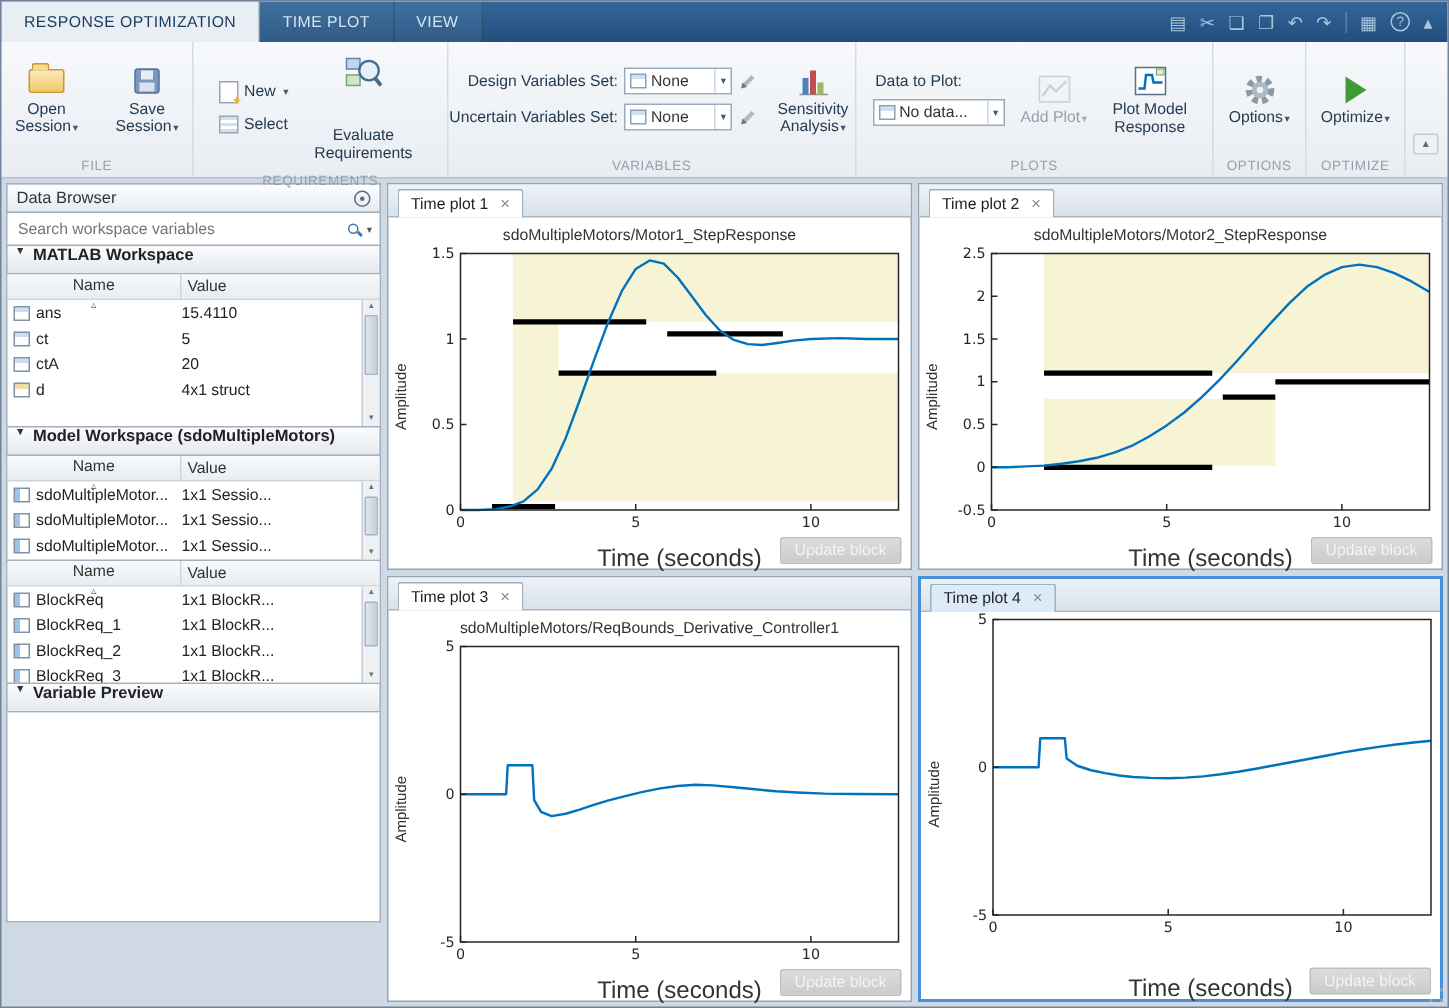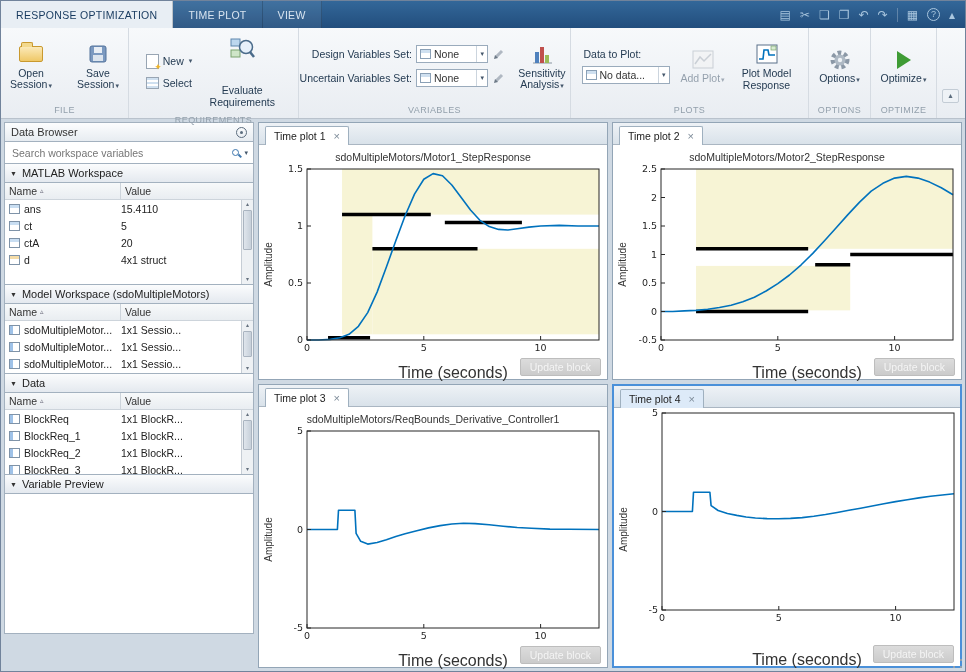--- a/index.html
+++ b/index.html
@@ -52,25 +52,25 @@
   .body{flex:1;display:flex;padding:3px;gap:4px;min-height:0;}
   .sidebar{width:250px;flex:none;display:flex;flex-direction:column;}
   .db-head{height:20px;background:linear-gradient(#fcfdfe,#e7ecf1);border:1px solid #a3b1bf;display:flex;align-items:center;padding:0 6px;color:#333;}
   .dock{margin-left:auto;width:11px;height:11px;border:1px solid #5c6d7e;border-radius:50%;position:relative;cursor:pointer;}
   .dock::after{content:"";position:absolute;inset:3px;background:#5c6d7e;border-radius:50%;}
   .search-row{height:22px;border:1px solid #a3b1bf;border-top:none;background:#fff;display:flex;align-items:center;padding:0 5px;gap:5px;}
   .search-row input{flex:1;border:none;outline:none;font:10.5px "Liberation Sans",sans-serif;color:#555;min-width:0;}
   .mag{width:7px;height:7px;border:1.5px solid #3f77ae;border-radius:50%;position:relative;flex:none;cursor:pointer;}
   .mag::after{content:"";position:absolute;width:4px;height:1.5px;background:#3f77ae;transform:rotate(45deg);right:-3.5px;bottom:-1px;}
   .scaret{font-size:7px;color:#44576b;cursor:pointer;}
-  .sec-head{height:19px;background:linear-gradient(#fbfcfd,#e4e9ef);border:1px solid #a3b1bf;border-top:none;display:flex;align-items:center;gap:5px;padding:0 5px;color:#222;cursor:pointer;flex:none;}
+  .sec-head{height:19px;background:linear-gradient(#fbfcfd,#e4e9ef);border:1px solid #a3b1bf;border-top:none;display:flex;align-items:flex-start;gap:5px;padding:0 5px;color:#222;cursor:pointer;flex:none;font-weight:bold;}
   .sec-head .tri{font-size:7px;color:#333;}
   .tbl{border:1px solid #a3b1bf;border-top:none;background:#fff;position:relative;overflow:hidden;flex:none;}
   .tbl-head{height:17px;display:flex;border-bottom:1px solid #cdd4db;background:linear-gradient(#f7f9fa,#e9edf1);font-size:10.5px;color:#333;}
-  .th-name{width:116px;padding:1px 4px;border-right:1px solid #cdd4db;display:flex;align-items:center;gap:3px;}
+  .th-name{width:116px;padding:1px 4px;border-right:1px solid #cdd4db;display:flex;align-items:center;gap:3px;flex-direction:column;}
   .sort{font-size:7px;color:#667;}
   .th-val{flex:1;padding:1px 4px;display:flex;align-items:center;}
   .trow{height:17px;display:flex;align-items:center;padding:0 4px;font-size:10.5px;cursor:default;}
   .trow .nm{width:97px;overflow:hidden;white-space:nowrap;}
   .trow .vl{flex:1;overflow:hidden;white-space:nowrap;}
   .vic{width:11px;height:10px;border:1px solid #7f93a8;background:linear-gradient(#c9def2 0 3px,#fff 3px);margin-right:4px;flex:none;}
   .vic.struct{background:linear-gradient(#f4dCA8 0 3px,#fff 3px);}
   .vic.sess{background:linear-gradient(90deg,#9fc2e8 0 3px,#fff 3px);}
   .sbar{position:absolute;top:17px;right:0;bottom:0;width:12px;background:#eef1f4;border-left:1px solid #c6cdd5;display:flex;flex-direction:column;}
   .sb-btn{height:9px;font-size:6px;color:#66727f;text-align:center;line-height:9px;cursor:pointer;flex:none;}
@@ -365,24 +365,20 @@
             <span class="nm">sdoMultipleMotor...</span>
             <span class="vl">1x1 Sessio...</span>
           </div>
         <div class="sbar">
           <span class="sb-btn">▴</span>
           <span class="sb-thumb" style="height:26px"></span>
           <span class="sb-btn" style="margin-top:auto">▾</span>
         </div>
       </div>
 
-      <div class="sec-head">
-        <span class="tri">▼</span>
-        <span>Data</span>
-      </div>
       <div class="tbl" style="height:82px">
         <div class="tbl-head">
           <span class="th-name">
               <span>Name</span>
               <span class="sort">▵</span>
             </span>
           <span class="th-val">Value</span>
         </div>
         <div class="trow">
             <span class="vic sess"></span>

